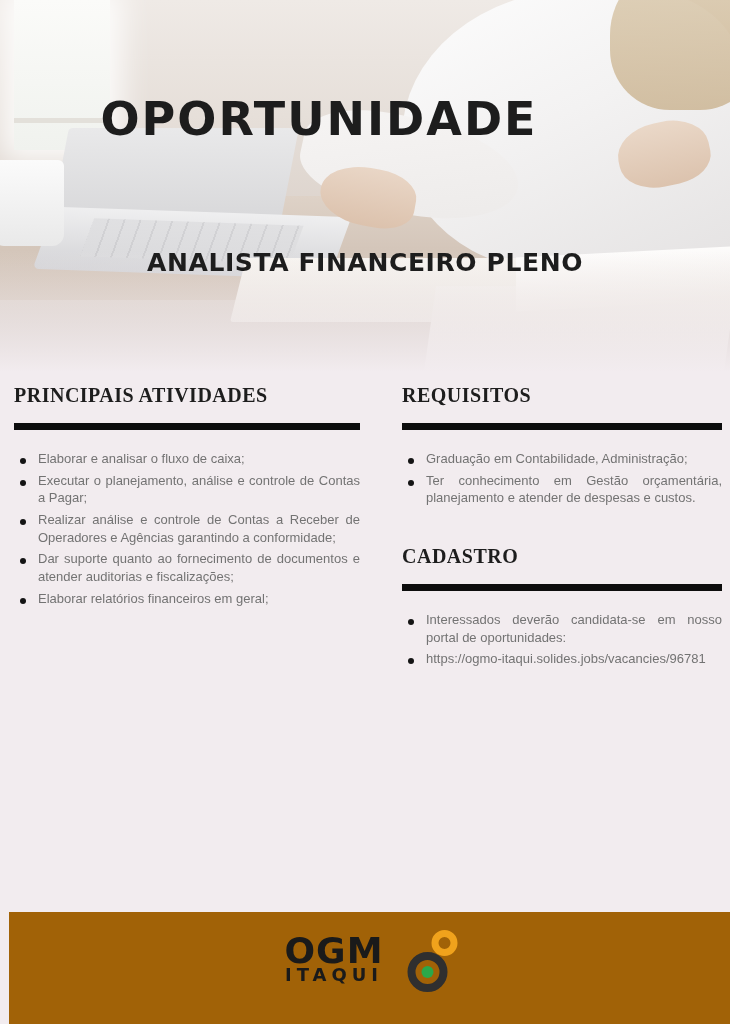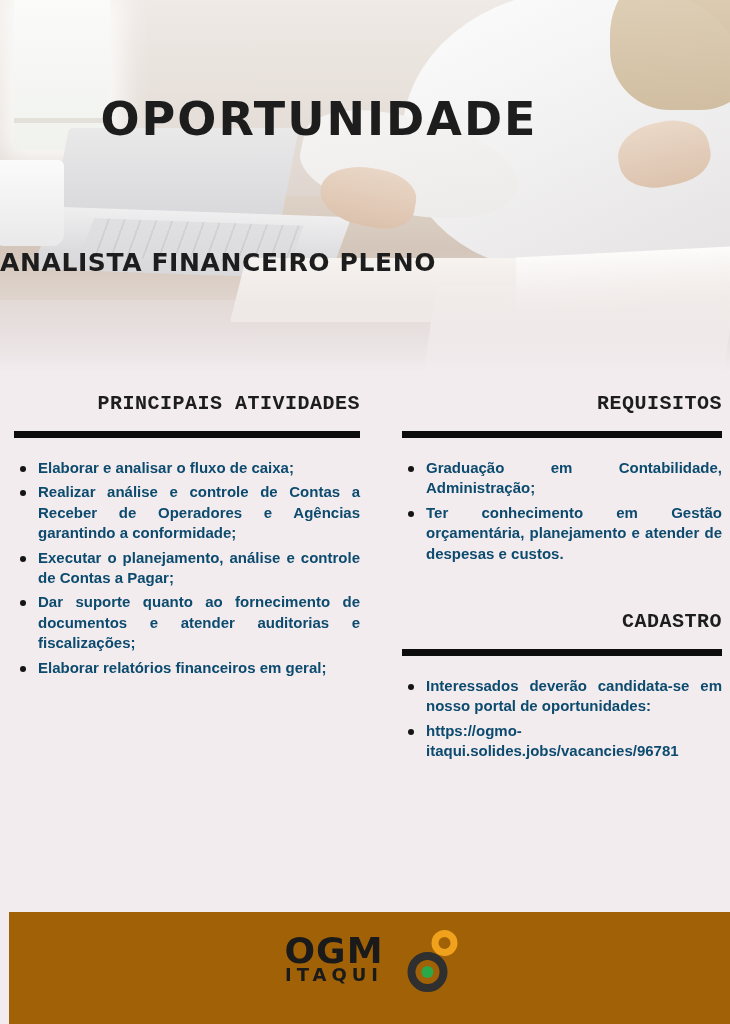--- a/index.html
+++ b/index.html
@@ -177,21 +177,21 @@
     font-weight: 700;
     font-size: 46px;
     letter-spacing: 2px;
     color: #1d1d1d;
   }
   .subtitle {
     position: absolute;
     left: 0;
     top: 248px;
     width: 730px;
-    text-align: left;
+    text-align: center;
     font-family: "DejaVu Sans", sans-serif;
     font-weight: 700;
     font-size: 25px;
     letter-spacing: 0.6px;
     color: #1d1d1d;
   }
 
   
   .content {
     position: absolute;
@@ -206,49 +206,47 @@
     top: 12px;
     width: 346px;
   }
   .col-right {
     position: absolute;
     left: 402px;
     top: 12px;
     width: 320px;
   }
   .sec-head {
-    text-align: right;
-    font-family: Liberation Mono, monospace;
+    text-align: left;
+    font-family: Liberation Serif, serif;
     font-weight: 700;
     font-size: 20px;
     letter-spacing: 0.5px;
     color: #1d1d1d;
     margin-bottom: 16px;
-    margin-top: 8px;
   }
   .rule {
     height: 7px;
     background: #0d0d0d;
     margin-bottom: 20px;
   }
   ul.items {
     list-style: none;
     margin: 0;
     padding: 0;
   }
   ul.items li {
     position: relative;
     padding-left: 24px;
     margin-bottom: 4px;
-    font-size: 15px;
+    font-size: 13px;
     line-height: 1.36;
-    color: #0c4a6e;
+    color: #737373;
     text-align: justify;
     text-justify: inter-word;
-    font-weight: bold;
   }
   ul.items li::before {
     content: "";
     position: absolute;
     left: 6px;
     top: 8px;
     width: 6px;
     height: 6px;
     border-radius: 50%;
     background: #141414;
@@ -348,22 +346,22 @@
   <div class="title">OPORTUNIDADE</div>
   <div class="subtitle">ANALISTA FINANCEIRO PLENO</div>
 
   <div class="content">
 
     <div class="col-left">
       <div class="sec-head">PRINCIPAIS ATIVIDADES</div>
       <div class="rule"></div>
       <ul class="items">
         <li>Elaborar e analisar o fluxo de caixa;</li>
+        <li>Executar o planejamento, análise e controle de Contas a Pagar;</li>
         <li>Realizar análise e controle de Contas a Receber de Operadores e Agências garantindo a conformidade;</li>
-        <li>Executar o planejamento, análise e controle de Contas a Pagar;</li>
         <li>Dar suporte quanto ao fornecimento de documentos e atender auditorias e fiscalizações;</li>
         <li>Elaborar relatórios financeiros em geral;</li>
       </ul>
     </div>
 
     <div class="col-right">
       <div class="sec-head">REQUISITOS</div>
       <div class="rule"></div>
       <ul class="items">
         <li>Graduação em Contabilidade, Administração;</li>

